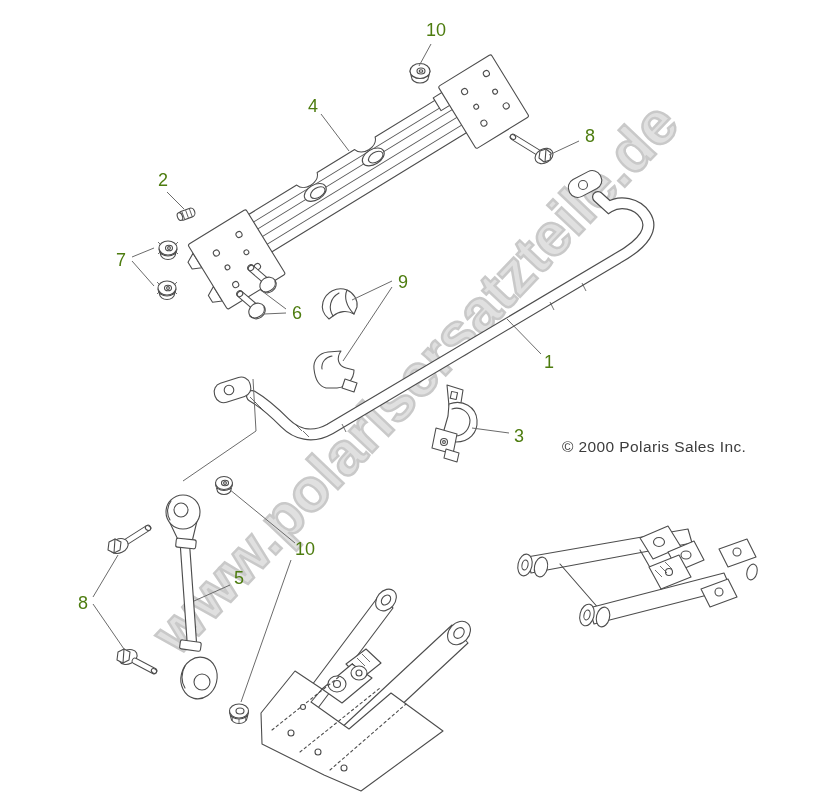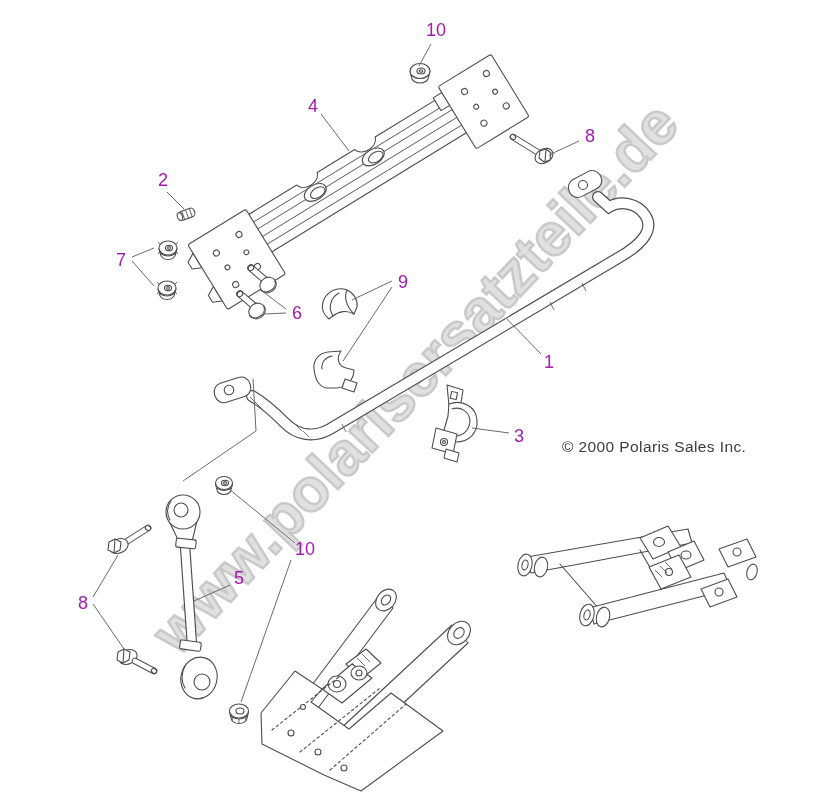--- a/index.html
+++ b/index.html
@@ -6,21 +6,21 @@
   .stage{position:relative;width:828px;height:796px;background:#fff;overflow:hidden;
          font-family:"Liberation Sans",sans-serif;}
   .watermark{position:absolute;left:415px;top:378px;
              transform:translate(-50%,-50%) rotate(-46.5deg);
              font-size:60px;font-weight:bold;letter-spacing:0;
              color:#e0e0e0;-webkit-text-stroke:2.5px #c9c9c9;
              white-space:nowrap;user-select:none;}
   .copyright{position:absolute;left:562px;top:438px;font-size:15.5px;
              color:#3c3c3c;letter-spacing:.4px;}
   .callout{position:absolute;transform:translate(-50%,-50%);
-           font-size:18px;color:#a21caf;}
+           font-size:18px;color:#4d7c0f;}
   svg.art{position:absolute;left:0;top:0;}
   .ln{stroke:#4d4d4d;fill:none;stroke-width:1.1;stroke-linejoin:round;stroke-linecap:round;}
   .fw{stroke:#4d4d4d;fill:#ffffff;stroke-width:1.1;stroke-linejoin:round;}
   .thin{stroke:#5a5a5a;fill:none;stroke-width:.9;}
   .tube-o{stroke:#4d4d4d;fill:none;stroke-linecap:round;}
   .tube-i{stroke:#ffffff;fill:none;stroke-linecap:round;}
   .hatch{stroke:#4d4d4d;fill:none;stroke-width:.8;}
   .lead{stroke:#6b6b6b;fill:none;stroke-width:1;}
   .dash{stroke-dasharray:2.5,3;}
 </style>

